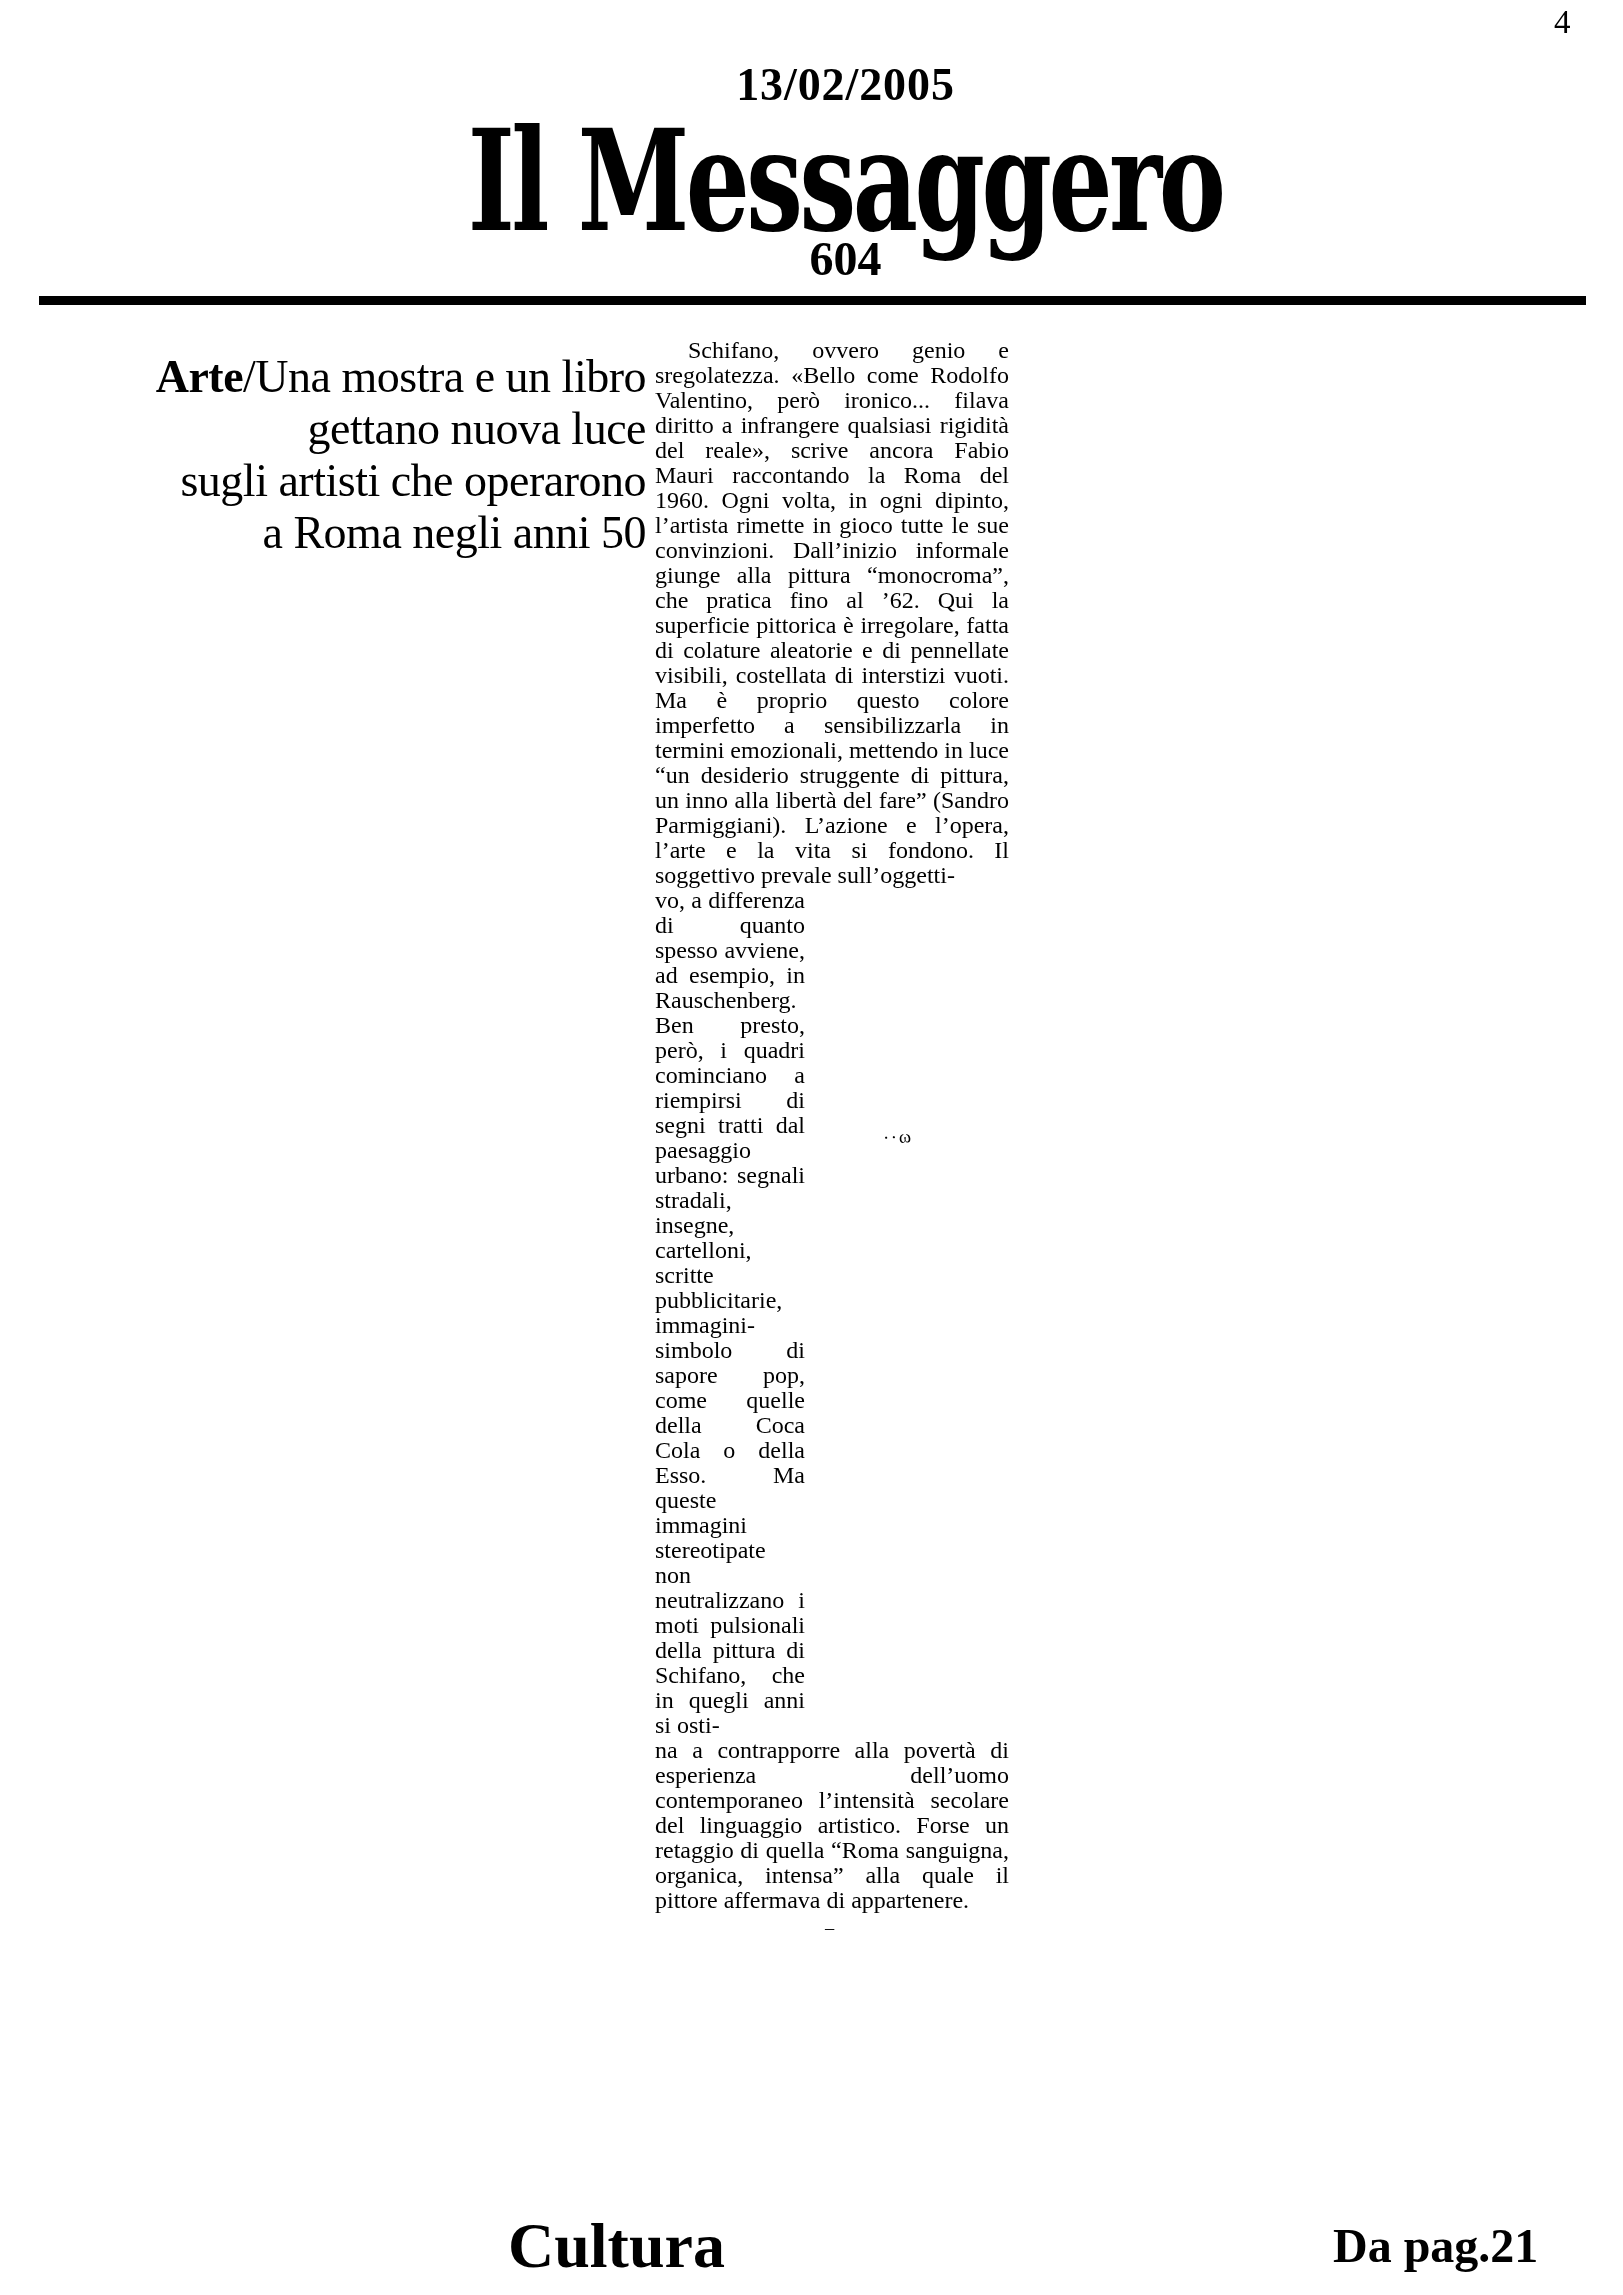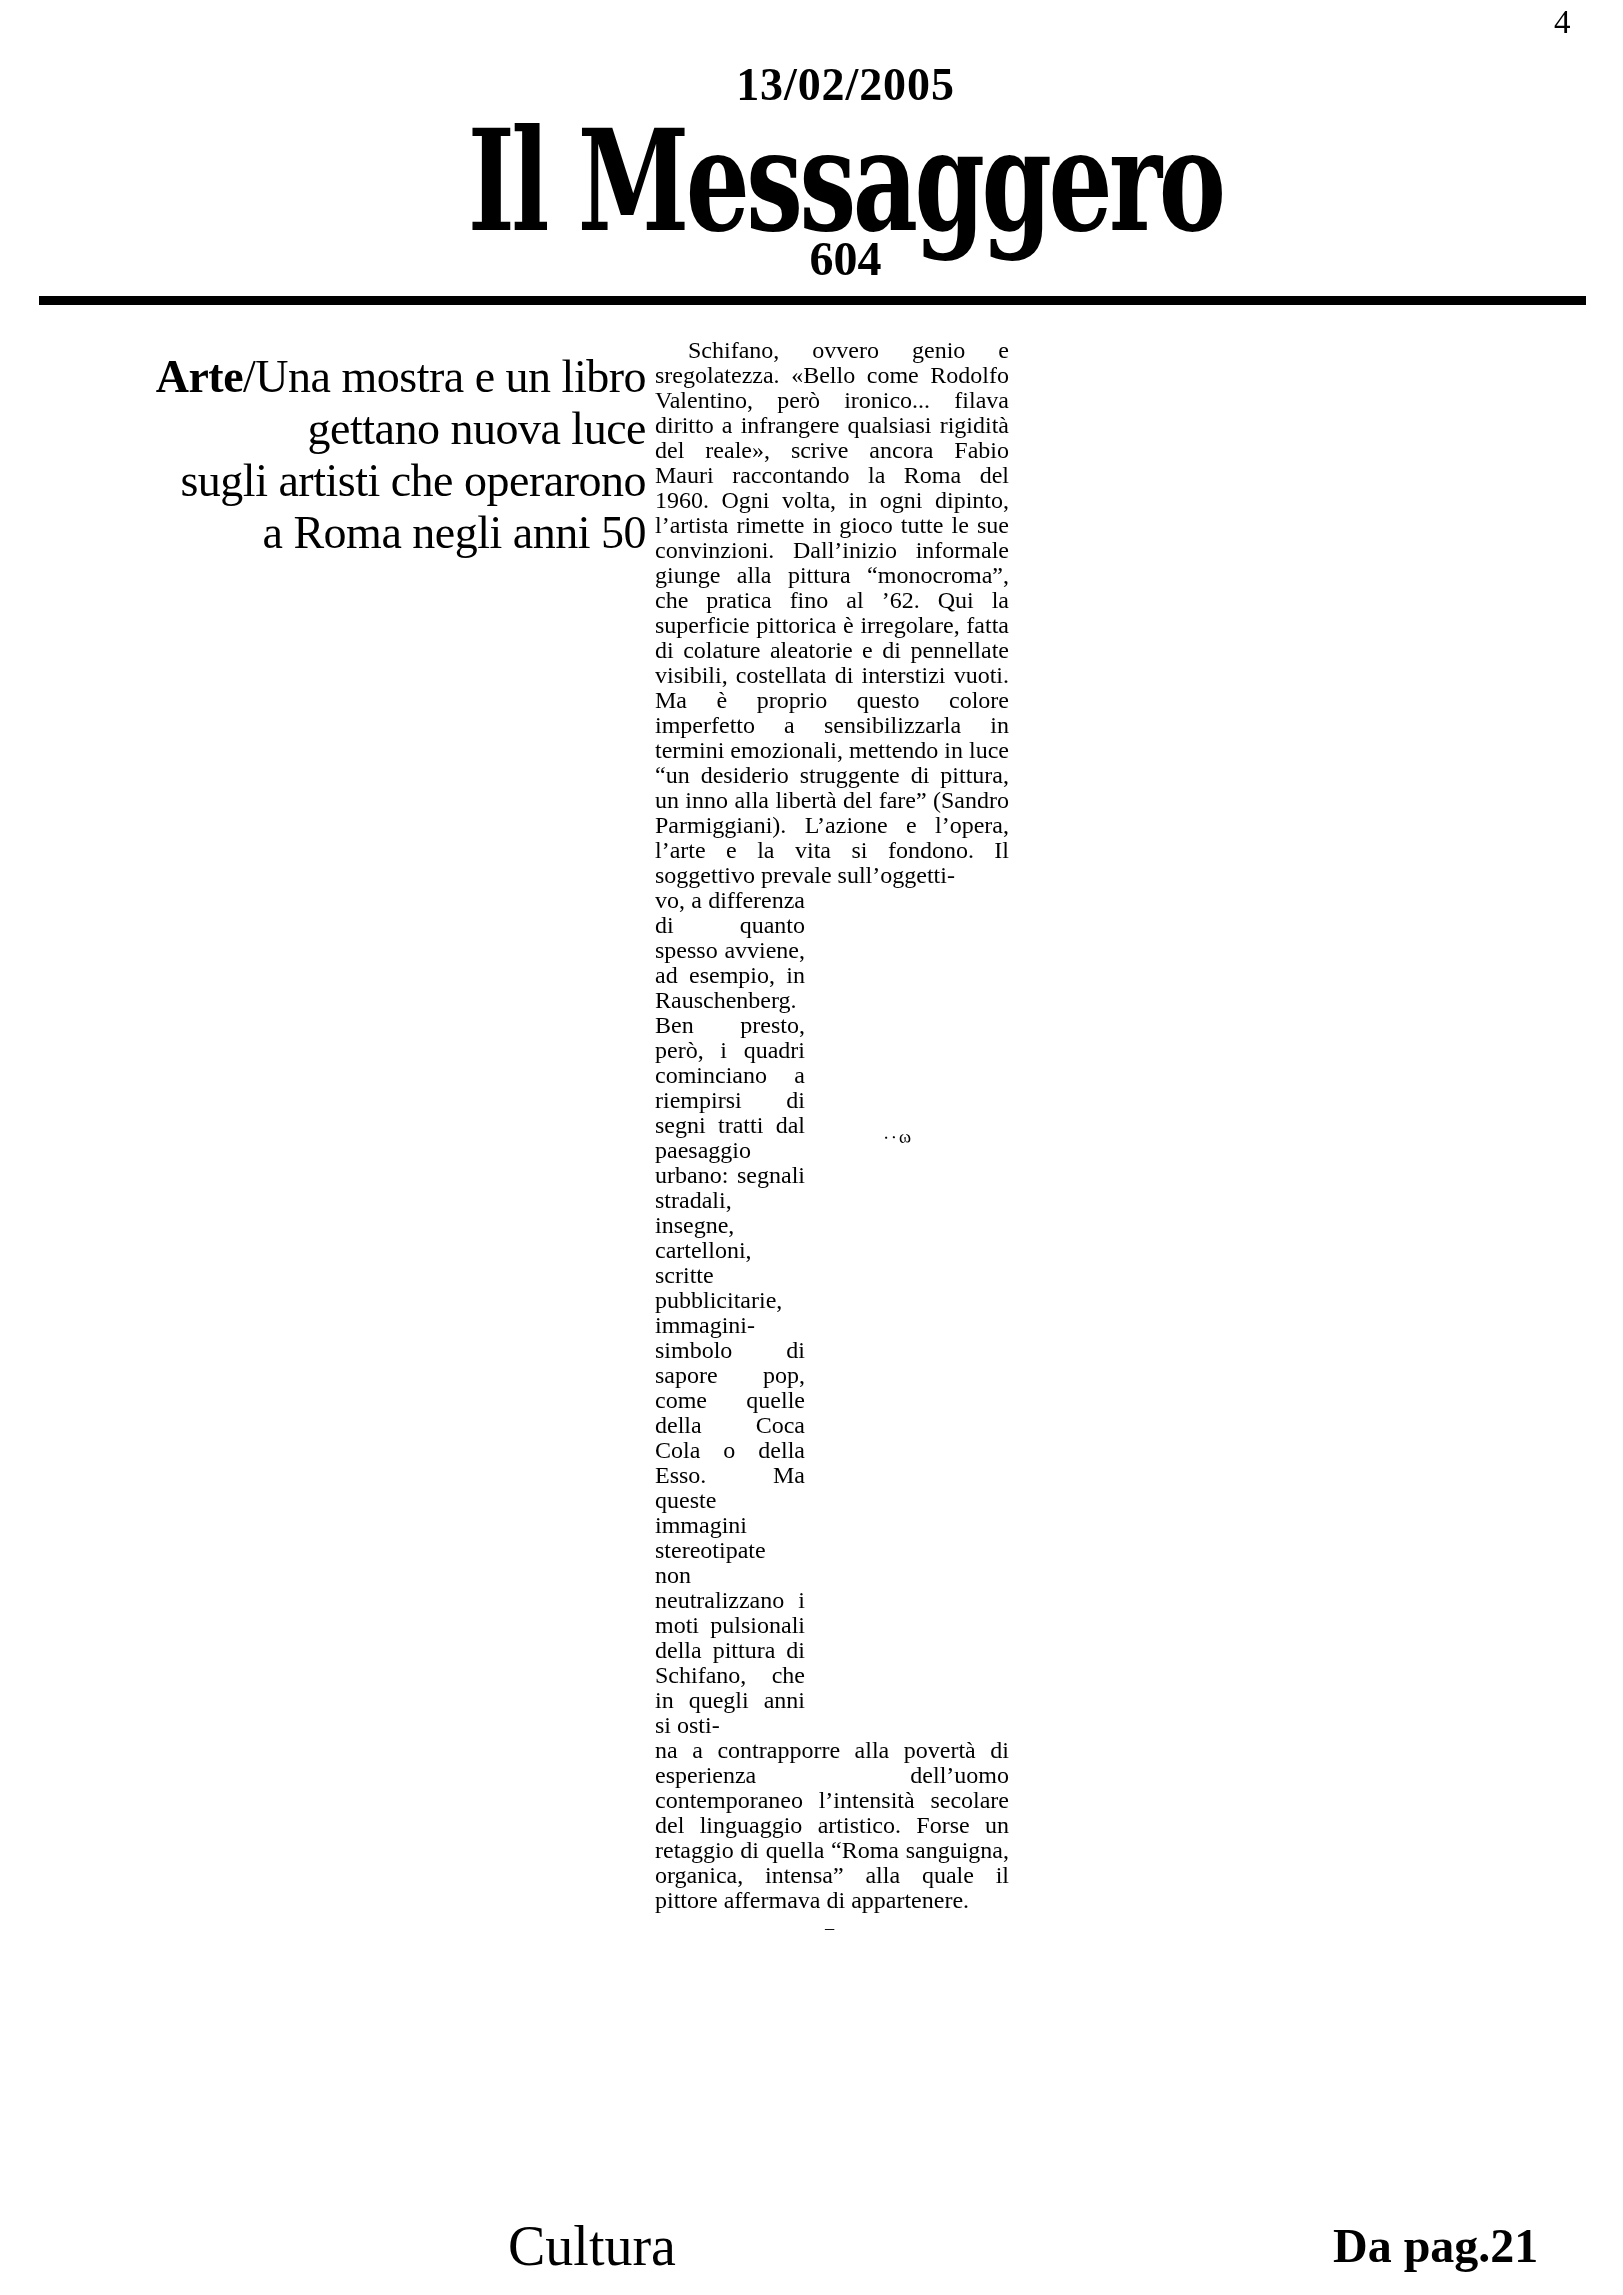--- a/index.html
+++ b/index.html
@@ -105,23 +105,23 @@
     left: 825px;
     top: 1919px;
     font-size: 18.4px;
     line-height: 18.4px;
   }
 
   .footer-section {
     position: absolute;
     left: 508px;
     top: 2222px;
-    font-size: 56px;
+    font-size: 64px;
     line-height: 48px;
-    font-weight: normal;
+    font-weight: bold;
   }
   .footer-source {
     position: absolute;
     left: 1333px;
     top: 2222px;
     font-size: 48px;
     line-height: 48px;
     font-weight: bold;
   }
 </style>

